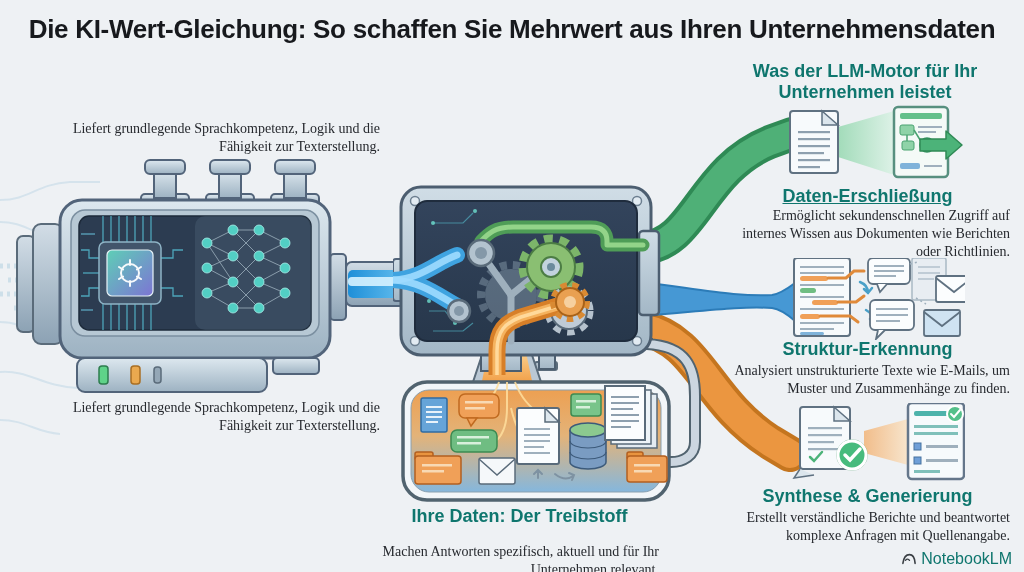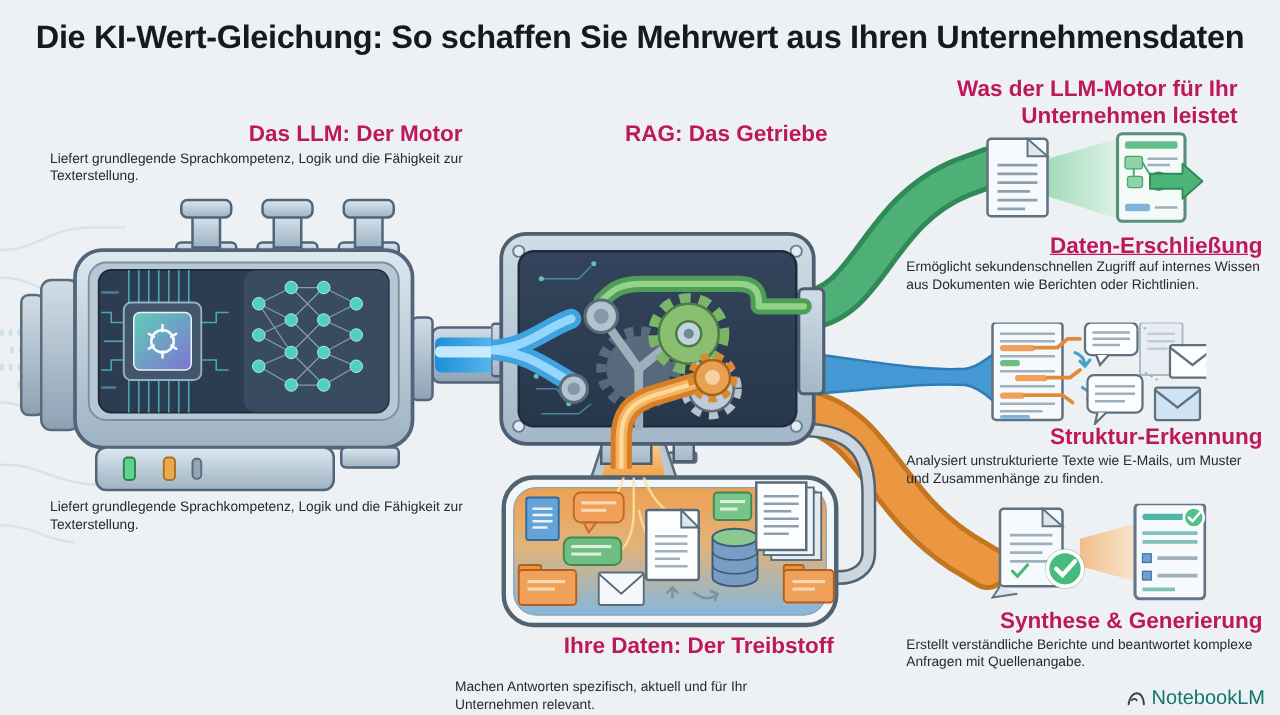--- a/index.html
+++ b/index.html
@@ -1,21 +1,21 @@
 <!DOCTYPE html>
 <html><head>
 <meta charset="utf-8">
 <style>
   html,body{margin:0;padding:0;background:#d8dde2;}
   .canvas{position:relative;width:1024px;height:572px;background:#eef1f4;overflow:hidden;
           font-family:"Liberation Sans",sans-serif;color:#1d2023;}
   .abs{position:absolute;}
   .ttl{font-size:26px;font-weight:700;letter-spacing:-.3px;color:#17191d;text-align:center;}
-  .h2{font-size:18px;font-weight:700;color:#be185d;text-align:right;line-height:1.15;}
-  .bd{font-size:11px;color:#26292e;text-align:left;line-height:1.28;}
+  .h2{font-size:18px;font-weight:700;color:#0f766e;text-align:center;line-height:1.15;}
+  .bd{font-size:14px;color:#26292e;text-align:right;line-height:1.28;font-family:Liberation Serif, serif;}
   .brand{display:flex;align-items:center;gap:4px;font-size:16px;font-weight:500;color:#0f766e;}
   svg{display:block;}
 </style>
 </head>
 <body>
 
 <div class="canvas">
 
   <svg class="abs" style="left:0;top:170px;" width="100" height="280" viewBox="0 0 100 280" aria-hidden="true">
     <g fill="none" stroke="#d3e2ec" stroke-width="2" opacity="0.9">
@@ -537,25 +537,23 @@
       <rect x="154" y="40" width="7" height="7" fill="#6f9fd8" stroke="#46729f"></rect>
       <rect x="166" y="42" width="32" height="3" fill="#9fb0bd"></rect>
       <rect x="154" y="54" width="7" height="7" fill="#6f9fd8" stroke="#46729f"></rect>
       <rect x="166" y="56" width="32" height="3" fill="#9fb0bd"></rect>
       <rect x="154" y="67" width="26" height="3" fill="#7fc0ba"></rect>
     </g>
   </svg>
 
   <div class="abs ttl" style="left:0;right:0;top:14px;">Die KI-Wert-Gleichung: So schaffen Sie Mehrwert aus Ihren Unternehmensdaten</div>
 
-  <div class="abs h2" style="left:50px;top:97px;width:320px;">Das LLM: Der Motor</div>
   <div class="abs bd" style="left:40px;top:120px;width:340px;">Liefert grundlegende Sprachkompetenz, Logik und die Fähigkeit zur Texterstellung.</div>
   <div class="abs bd" style="left:40px;top:399px;width:340px;">Liefert grundlegende Sprachkompetenz, Logik und die Fähigkeit zur Texterstellung.</div>
 
-  <div class="abs h2" style="left:377px;top:97px;width:285px;">RAG: Das Getriebe</div>
 
   <div class="abs h2" style="left:372px;top:506px;width:295px;">Ihre Daten: Der Treibstoff</div>
   <div class="abs bd" style="left:364px;top:531px;width:295px;margin-top:12px;">Machen Antworten spezifisch, aktuell und für Ihr Unternehmen relevant.</div>
 
   <div class="abs h2" style="left:740px;top:61px;width:250px;">Was der LLM-Motor für Ihr Unternehmen leistet</div>
 
   <div class="abs h2" style="left:725px;top:186px;width:285px;text-decoration:underline;">Daten-Erschließung</div>
   <div class="abs bd" style="left:725px;top:207px;width:285px;">Ermöglicht sekundenschnellen Zugriff auf internes Wissen aus Dokumenten wie Berichten oder Richtlinien.</div>
 
   <div class="abs bd" style="left:725px;top:362px;width:285px;">Analysiert unstrukturierte Texte wie E-Mails, um Muster und Zusammenhänge zu finden.</div>

